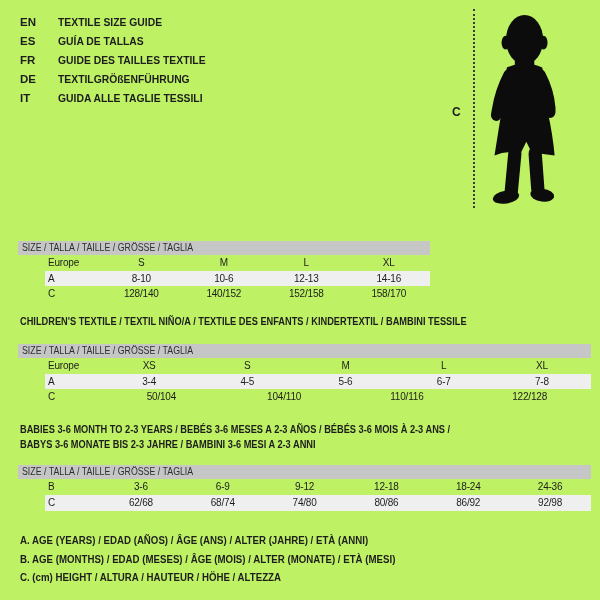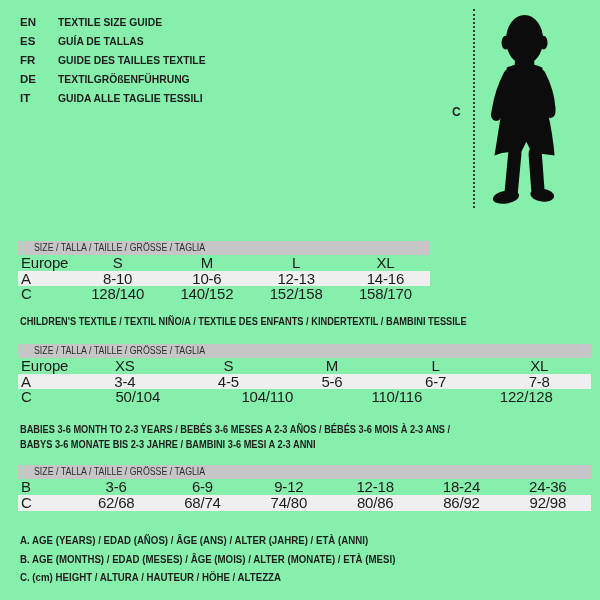--- a/index.html
+++ b/index.html
@@ -1,16 +1,16 @@
 <!DOCTYPE html>
 <html><head>
 <meta charset="utf-8">
 <style>
   html,body{margin:0;padding:0;background:#fff;}
-  .canvas{position:relative;width:600px;height:600px;background:#86efac;overflow:hidden;
+  .canvas{position:relative;width:600px;height:600px;background:#bef264;overflow:hidden;
           font-family:"Liberation Sans",sans-serif;color:#1d1d1d;}
 
   
   .lang-block{position:absolute;left:20px;top:13px;}
   .lang-row{display:flex;height:19px;line-height:19px;font-size:11.5px;font-weight:bold;}
   .lang-code{width:38px;flex:0 0 38px;}
   .condensed{display:inline-block;transform:scaleX(0.88);transform-origin:0 50%;white-space:nowrap;}
   .condensed9{display:inline-block;transform:scaleX(0.9);transform-origin:0 50%;white-space:nowrap;}
 
   
@@ -21,22 +21,22 @@
   
   .sec-title{position:absolute;left:20px;font-size:10.5px;font-weight:bold;white-space:nowrap;}
   #t1-title{top:217px;} #t2-title{top:315px;} #t3-title{top:422px;}
   #t3-title .line{height:14.5px;line-height:14.5px;}
 
   
   .table{position:absolute;left:18px;}
   #table-junior{top:241px;width:412px;}
   #table-children{top:344px;width:573px;}
   #table-babies{top:465px;width:573px;}
-  .t-bar{height:14px;line-height:14px;background:#c6c6c6;padding-left:16px;font-size:10px;color:#2e2e2e;}
-  .t-row{display:flex;height:15.5px;line-height:15.5px;font-size:15px;}
+  .t-bar{height:14px;line-height:14px;background:#c6c6c6;padding-left:4px;font-size:10px;color:#2e2e2e;}
+  .t-row{display:flex;height:15.5px;line-height:15.5px;font-size:10px;margin-left:27px;}
   #table-babies .t-row{height:16px;line-height:16px;}
   .t-row.stripe{background:#efefef;}
   .t-cell{flex:1;text-align:center;letter-spacing:-0.2px;}
   .t-cell.t-label{flex:0 0 52px;text-align:left;padding-left:3px;}
 
   
   .legend{position:absolute;left:20px;top:531px;}
   .legend-line{height:18.5px;line-height:18.5px;font-size:11px;font-weight:bold;}
 </style>
 </head>

